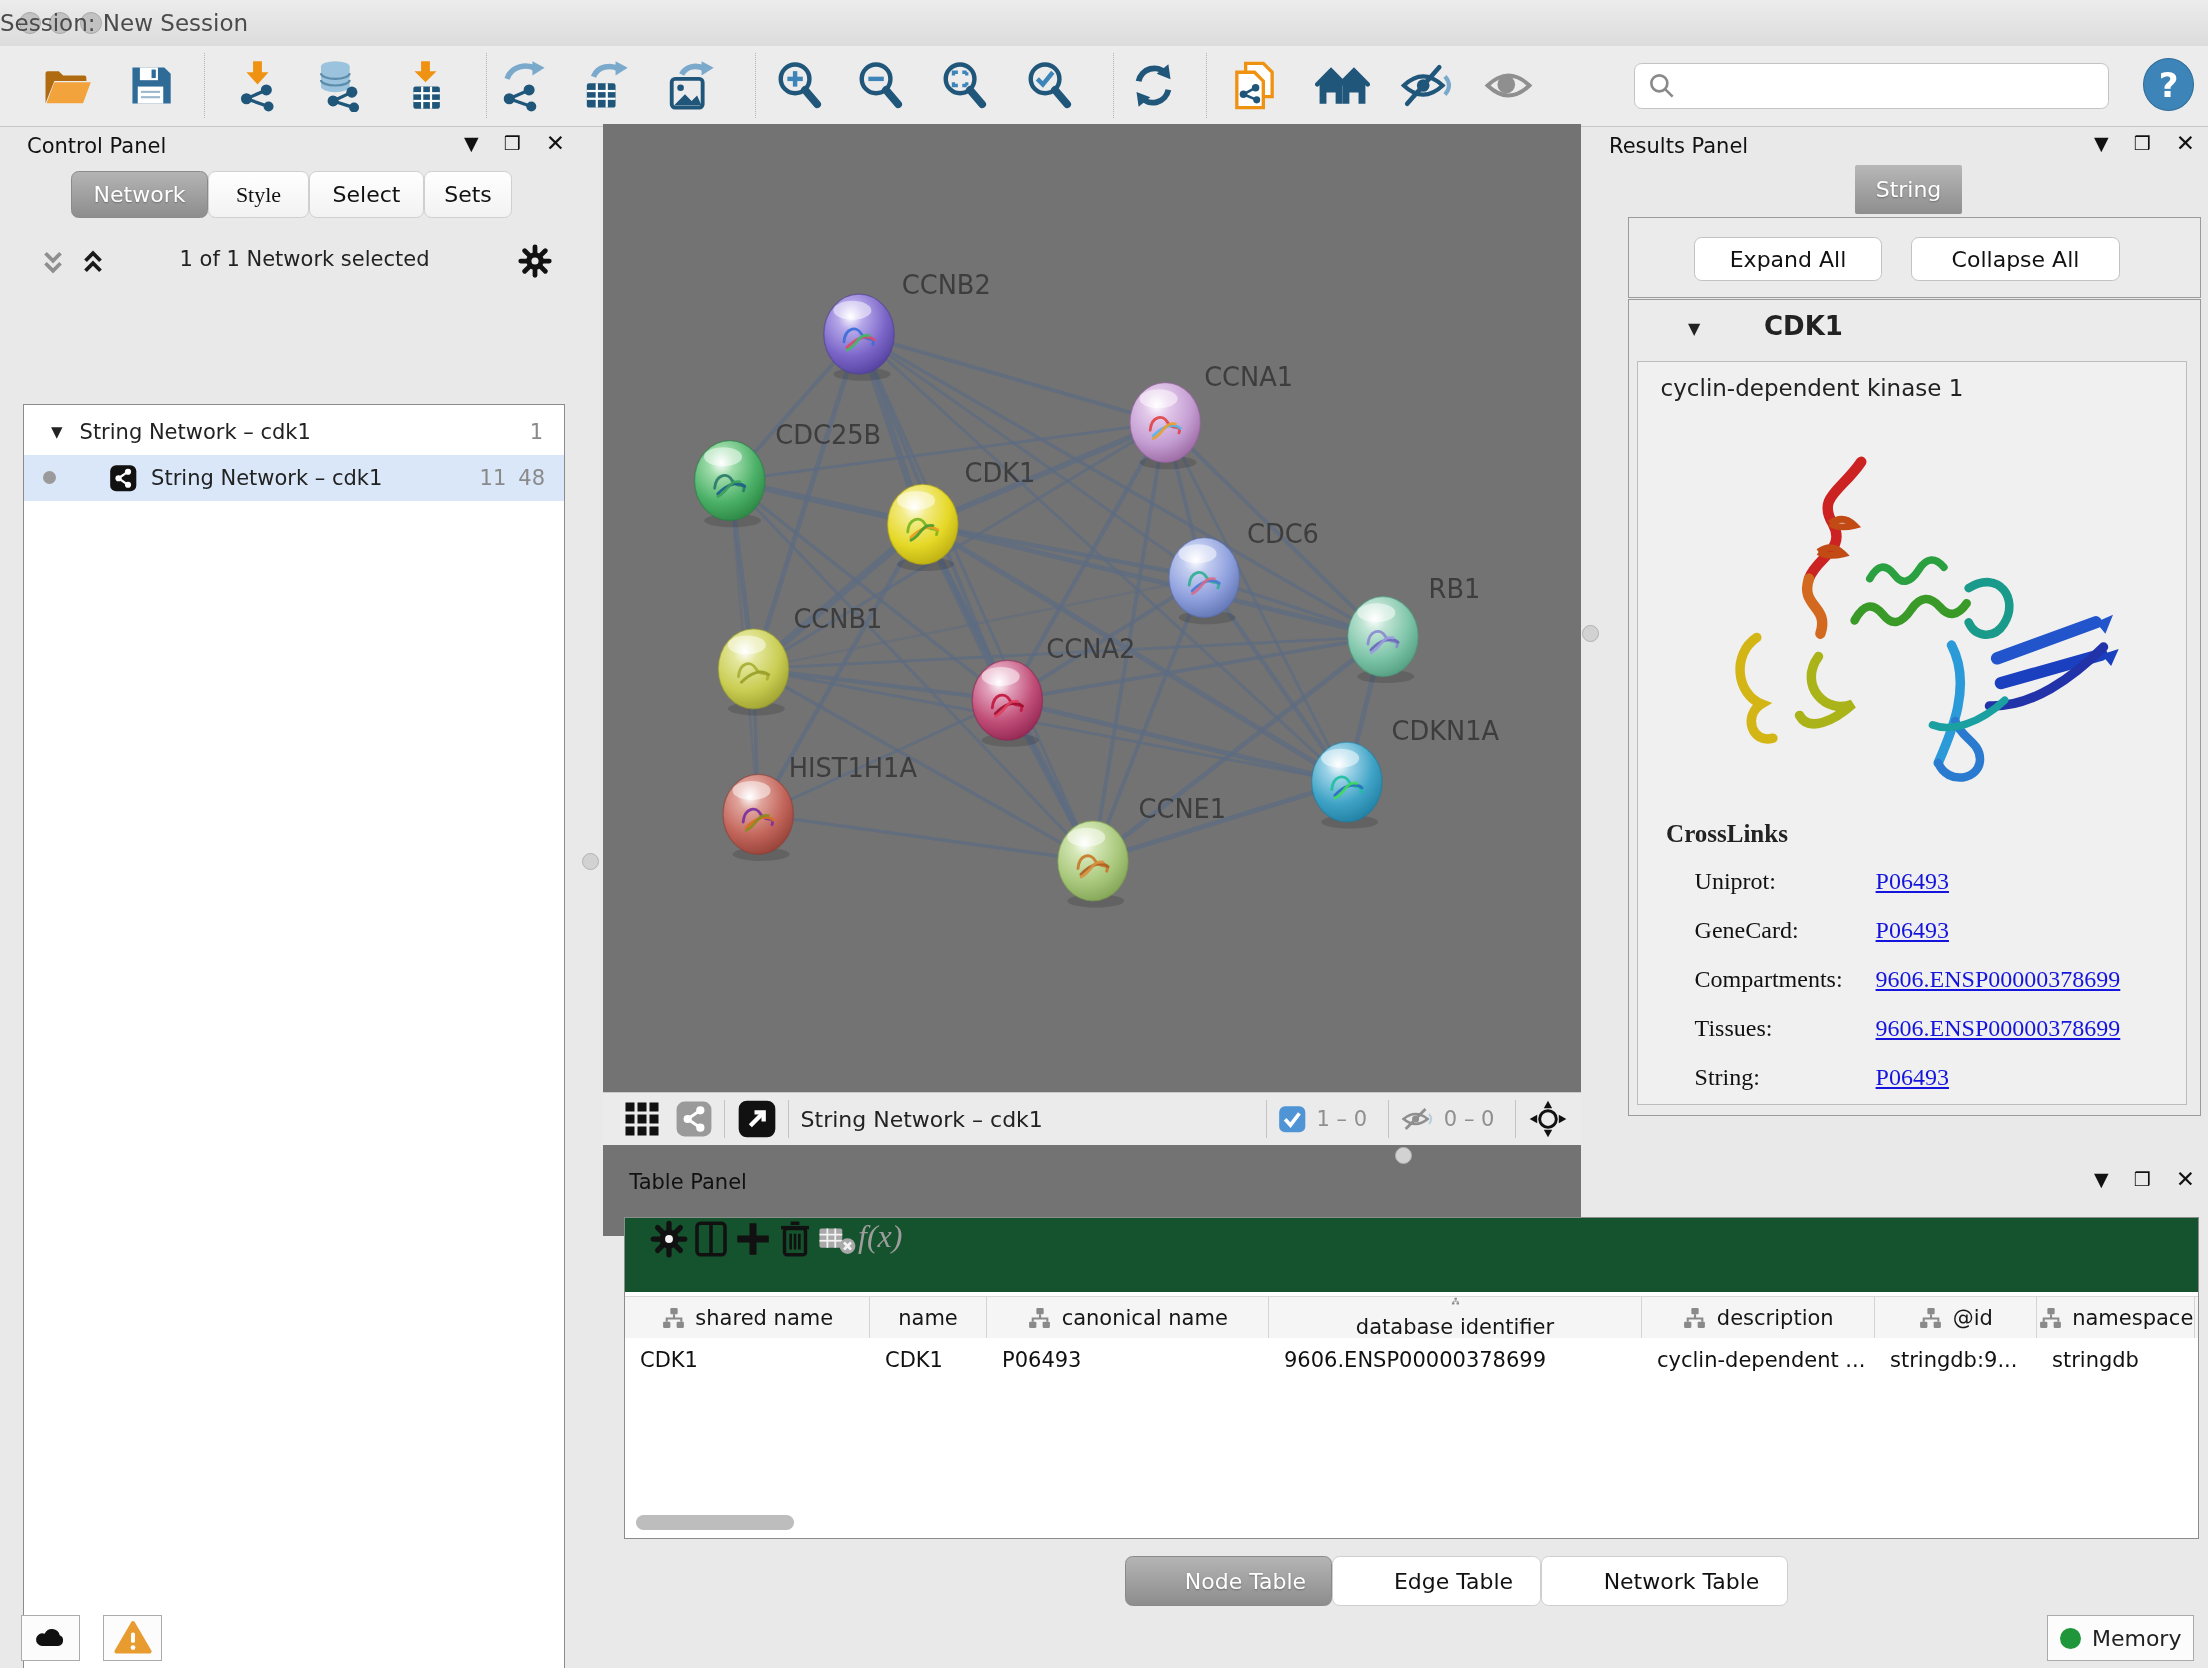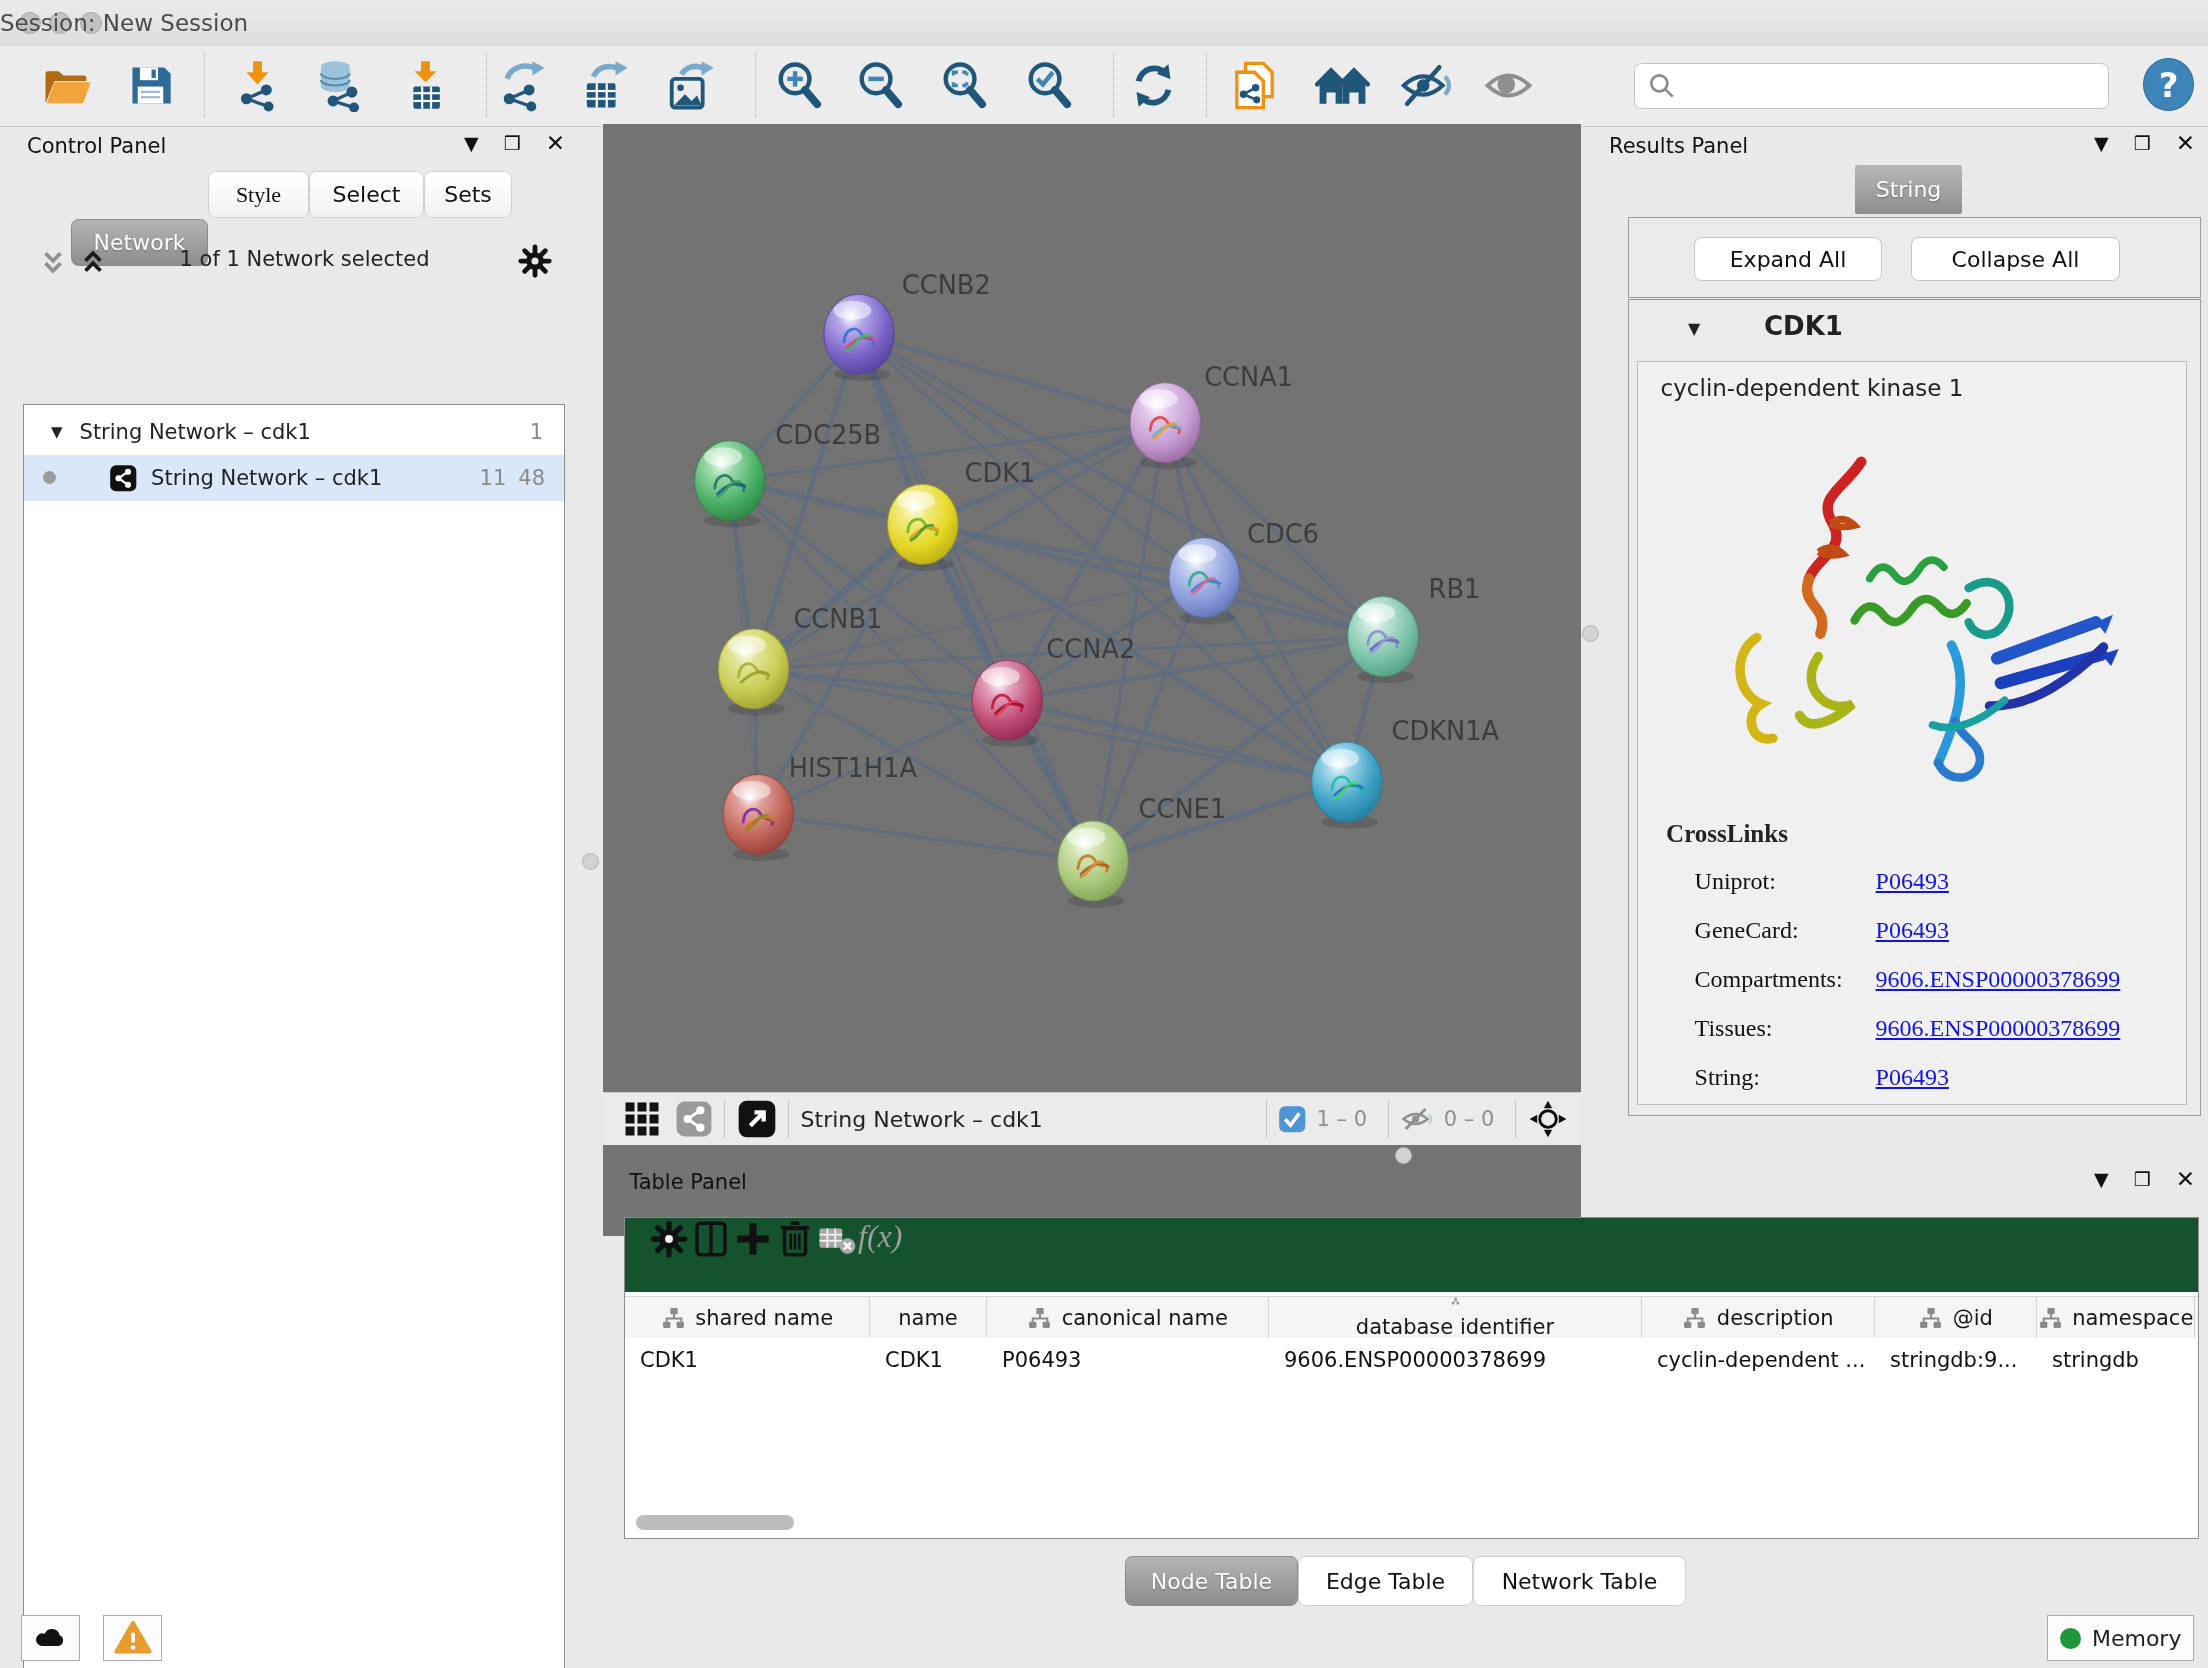--- a/index.html
+++ b/index.html
@@ -69,21 +69,21 @@
   .fx{font-family:"Liberation Serif","DejaVu Serif",serif;font-style:italic;
     font-size:32px;color:#9d9d9d;}
   .tbl-head{position:absolute;left:0;top:78px;width:100%;height:42px;background:#f5f5f5;
     border-top:1px solid #d8d8d8;border-bottom:1px solid #cfcfcf;display:flex;}
   .th{display:flex;align-items:center;justify-content:center;gap:9.5px;font-size:21px;
     border-right:1px solid #d4d4d4;box-sizing:border-box;color:#161616;}
   .tbl-row{position:absolute;left:0;top:120px;width:100%;height:44px;display:flex;background:#fff;}
   .td{font-size:21px;display:flex;align-items:center;padding-left:15px;box-sizing:border-box;color:#111;}
   .hscroll{position:absolute;left:11.4px;bottom:7.6px;width:158px;height:15px;border-radius:7.6px;background:#bdbdbd;}
   .bt-tab{height:48px;border:1px solid #cfcfcf;background:#fff;font-size:22px;
-    display:flex;align-items:center;justify-content:center;border-radius:7.6px;color:#111;}
+    display:flex;align-items:center;justify-content:center;border-radius:7.6px;color:#111;padding-left:34px;}
   .bt-tab.selected{background:linear-gradient(#b4b4b4,#8d8d8d);color:#fff;
     text-shadow:0 1px 1.9px rgba(0,0,0,.3);border-color:#8a8a8a;}
   
   .status-btn{position:absolute;top:1615px;height:44px;background:#fcfcfc;
     border:1.9px solid #ababab;display:flex;align-items:center;justify-content:center;}
   .memory-btn{left:2047px;width:145px;gap:11.4px;font-size:22px;}
   .mem-dot{width:21px;height:21px;border-radius:50%;background:#1f9639;}
 </style>
 </head>
 <body>
@@ -287,21 +287,21 @@
   </div>
 
   <div class="abs" style="left:0;top:126px;width:574px;height:1465px">
     <div class="abs panel-title" style="left:27px;top:7.6px">Control Panel</div>
     <div class="abs chrome" style="left:464px;top:7.6px">
       <span>▼</span>
       <span>❒</span>
       <span class="x">✕</span>
     </div>
     <div class="abs" id="cp-tabs" style="left:71px;top:45px;display:flex">
-        <div class="cp-tab selected" style="width: 135px; margin-top: 48px;">Network</div>
+        <div class="cp-tab selected" style="width: 135px;">Network</div>
         <div class="cp-tab" style="width: 99px; font-family: Liberation Serif, serif;">Style</div>
         <div class="cp-tab" style="width: 113px;">Select</div>
         <div class="cp-tab" style="width: 86px;">Sets</div>
       </div>
     <div class="abs" style="left:38px;top:121px">
       <svg width="30" height="30" viewBox="0 0 24 24">
           <g fill="none" stroke="#8f8f8f" stroke-width="3">
             <polyline points="6,5 12,11 18,5"></polyline>
             <polyline points="6,13 12,19 18,13"></polyline>
           </g>

